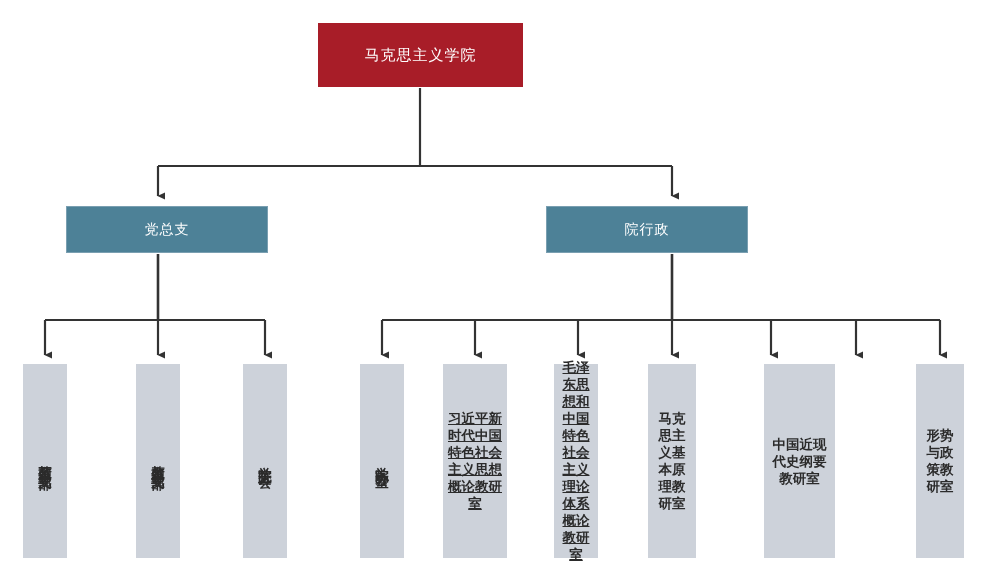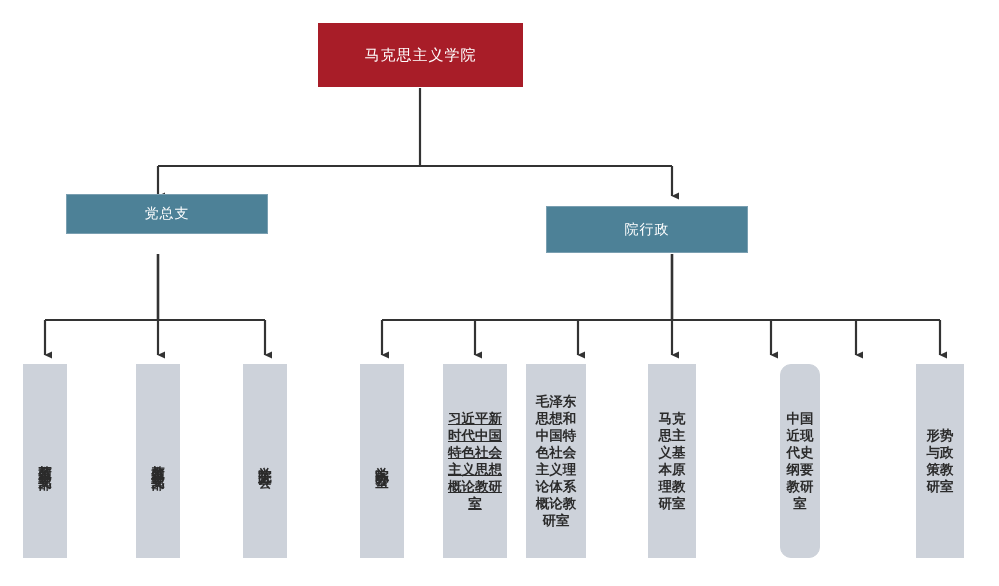--- a/index.html
+++ b/index.html
@@ -100,21 +100,21 @@
     <path d="M672,320 L672,355" stroke="#333333" stroke-width="2.2" fill="none" marker-end="url(#arrow)"></path>
     <path d="M771,320 L771,355" stroke="#333333" stroke-width="2.2" fill="none" marker-end="url(#arrow)"></path>
     <path d="M856,320 L856,355" stroke="#333333" stroke-width="2.2" fill="none" marker-end="url(#arrow)"></path>
     <path d="M940,320 L940,355" stroke="#333333" stroke-width="2.2" fill="none" marker-end="url(#arrow)"></path>
   </svg>
 
   <div class="node node-root" style="left:318px; top:23px; width:205px; height:64px;">
     <span>马克思主义学院</span>
   </div>
 
-  <div class="node node-mid" style="left:66px; top:194px; width:202px; height:40px;">
+  <div class="node node-mid" style="left:66px; top:206px; width:202px; height:47px;">
     <span>党总支</span>
   </div>
 
   <div class="node node-mid" style="left:546px; top:206px; width:202px; height:47px;">
     <span>院行政</span>
   </div>
 
   <div class="node node-leaf leaf-vertical" style="left:23px; top:364px; width:44px; height:194px;">
     <span class="leaf-text">教师第一党支部</span>
   </div>
@@ -128,29 +128,29 @@
   </div>
 
   <div class="node node-leaf leaf-vertical" style="left:360px; top:364px; width:44px; height:194px;">
     <span class="leaf-text">学院办公室</span>
   </div>
 
   <div class="node node-leaf" style="left:443px; top:364px; width:64px; height:194px;text-decoration:underline;">
     <span class="leaf-text">习近平新时代中国特色社会主义思想概论教研室</span>
   </div>
 
-  <div class="node node-leaf" style="left:526px; top:364px; width:60px; height:194px;">
+  <div class="node node-leaf" style="left:554px; top:364px; width:44px; height:194px;text-decoration:underline;">
     <span class="leaf-text">毛泽东思想和中国特色社会主义理论体系概论教研室</span>
   </div>
 
   <div class="node node-leaf" style="left:648px; top:364px; width:48px; height:194px;align-items:center;">
     <span class="leaf-text">马克思主义基本原理教研室</span>
   </div>
 
-  <div class="node node-leaf" style="left:780px; top:364px; width:40px; height:194px;border-radius:11px;">
+  <div class="node node-leaf" style="left:764px; top:364px; width:71px; height:194px;">
     <span class="leaf-text">中国近现代史纲要教研室</span>
   </div>
 
 
   <div class="node node-leaf" style="left:916px; top:364px; width:48px; height:194px;">
     <span class="leaf-text">形势与政策教研室</span>
   </div>
 
 </div>
 

